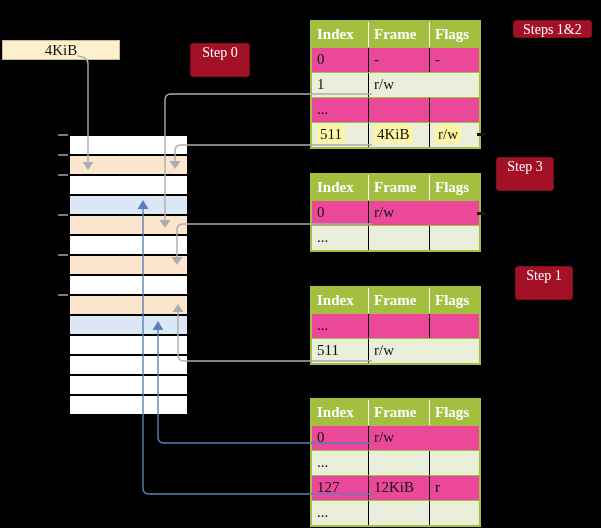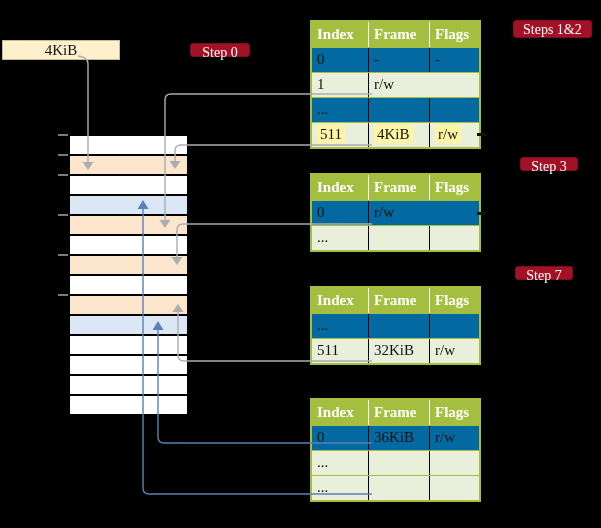--- a/index.html
+++ b/index.html
@@ -17,43 +17,43 @@
   
   .legend-box{
     left:2px;top:40px;width:118px;height:20px;box-sizing:border-box;
     background:var(--cream_box);border:1px solid #c8ba90;color:#111;
     font-size:15px;text-align:center;line-height:19px;z-index:2;
   }
 
   
   .badge{
     background:var(--badge_red);border:1px solid #7c0e21;border-radius:3px;
-    color:#fff;font-size:14px;line-height:17px;height:14px;padding:0 9px;
+    color:#fff;font-size:14px;line-height:17px;height:34px;padding:0 9px;
     box-sizing:border-box;text-align:center;z-index:3;white-space:nowrap;
   }
   .badge.b0{left:190px;top:43px;width:60px}
   .badge.b12{left:513px;top:20px;height:18px;line-height:18px}
-  .badge.b3{left:520px;top:157px;width:58px}
+  .badge.b3{left:496px;top:157px;width:58px}
   .badge.b4{left:515px;top:266px;width:58px}
 
   
   .memcol{
     left:68px;top:134px;width:121px;box-sizing:border-box;
     border:2px solid #000;background:#fff;z-index:1;
   }
   .mrow{height:20px;box-sizing:border-box;border-bottom:2px solid #000}
   .mrow:last-child{height:18px;border-bottom:none}
   .mrow-white{background:#ffffff}
   .mrow-peach{background:var(--peach)}
   .mrow-blue{background:var(--light_blue)}
 
   
   .ptable{
     left:310px;width:171px;box-sizing:border-box;border:2px solid var(--olive);
-    background:#0369a1;z-index:2;
+    background:#ec4899;z-index:2;
   }
   .trow{display:flex;height:25px;box-sizing:border-box}
   .thead{background:var(--olive)}
   .thead .cell{
     color:#fff;font-weight:bold;border-right:1px solid #fff;
     font-size:15px;line-height:25px;
   }
   .drow{border-top:1px solid var(--olive)}
   .drow .cell{border-right:1px solid #000;font-size:15px;line-height:23px;color:#111}
   .cell{box-sizing:border-box;padding-left:5px;overflow:hidden;white-space:nowrap}
@@ -73,21 +73,21 @@
   .dash{fill:#121212}
 </style>
 </head>
 <body>
 
 <div class="abs legend-box">4KiB</div>
 
 <div class="abs badge b0">Step 0</div>
 <div class="abs badge b12">Steps 1&amp;2</div>
 <div class="abs badge b3">Step 3</div>
-<div class="abs badge b4">Step 7</div>
+<div class="abs badge b4">Step 1</div>
 
 <div class="abs memcol">
     <div class="mrow mrow-white"></div>
     <div class="mrow mrow-peach"></div>
     <div class="mrow mrow-white"></div>
     <div class="mrow mrow-blue"></div>
     <div class="mrow mrow-peach"></div>
     <div class="mrow mrow-white"></div>
     <div class="mrow mrow-peach"></div>
     <div class="mrow mrow-white"></div>
@@ -149,40 +149,43 @@
     <div class="cell c2">Frame</div>
     <div class="cell c3">Flags</div>
   </div>
   <div class="trow drow">
     <div class="cell c1">...</div>
     <div class="cell c2"></div>
     <div class="cell c3"></div>
   </div>
   <div class="trow drow shade">
     <div class="cell c1">511</div>
-    <div class="cell c2">32KiB</div>
     <div class="cell c3">r/w</div>
   </div>
 </div>
 
 <div class="abs ptable t4">
   <div class="trow thead">
     <div class="cell c1">Index</div>
     <div class="cell c2">Frame</div>
     <div class="cell c3">Flags</div>
   </div>
   <div class="trow drow">
     <div class="cell c1">0</div>
-    <div class="cell c2">36KiB</div>
-    <div class="cell c3">r/w</div>
-  </div>
-  <div class="trow drow shade">
-    <div class="cell c1">...</div>
-    <div class="cell c2"></div>
-    <div class="cell c3"></div>
+    <div class="cell c3">r/w</div>
+  </div>
+  <div class="trow drow shade">
+    <div class="cell c1">...</div>
+    <div class="cell c2"></div>
+    <div class="cell c3"></div>
+  </div>
+  <div class="trow drow">
+    <div class="cell c1">127</div>
+    <div class="cell c2">12KiB</div>
+    <div class="cell c3">r</div>
   </div>
   <div class="trow drow shade">
     <div class="cell c1">...</div>
     <div class="cell c2"></div>
     <div class="cell c3"></div>
   </div>
 </div>
 
 <svg class="abs overlay" width="601" height="528" viewBox="0 0 601 528">
 

